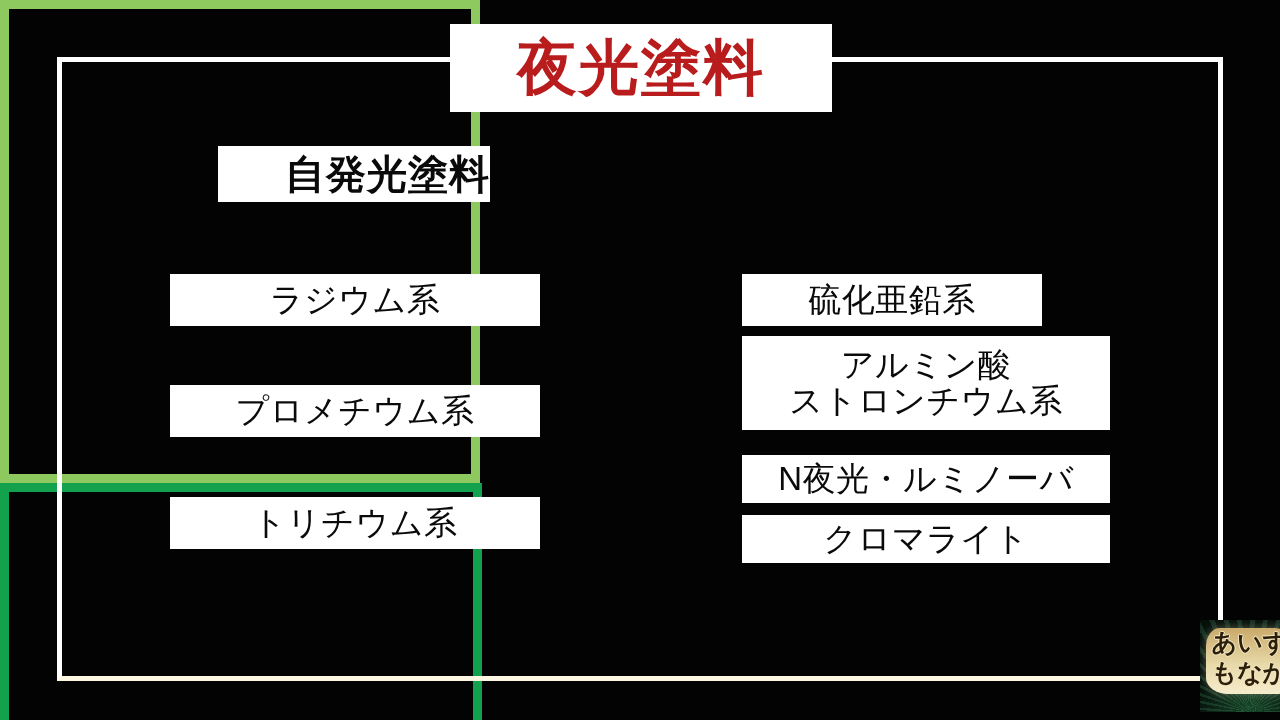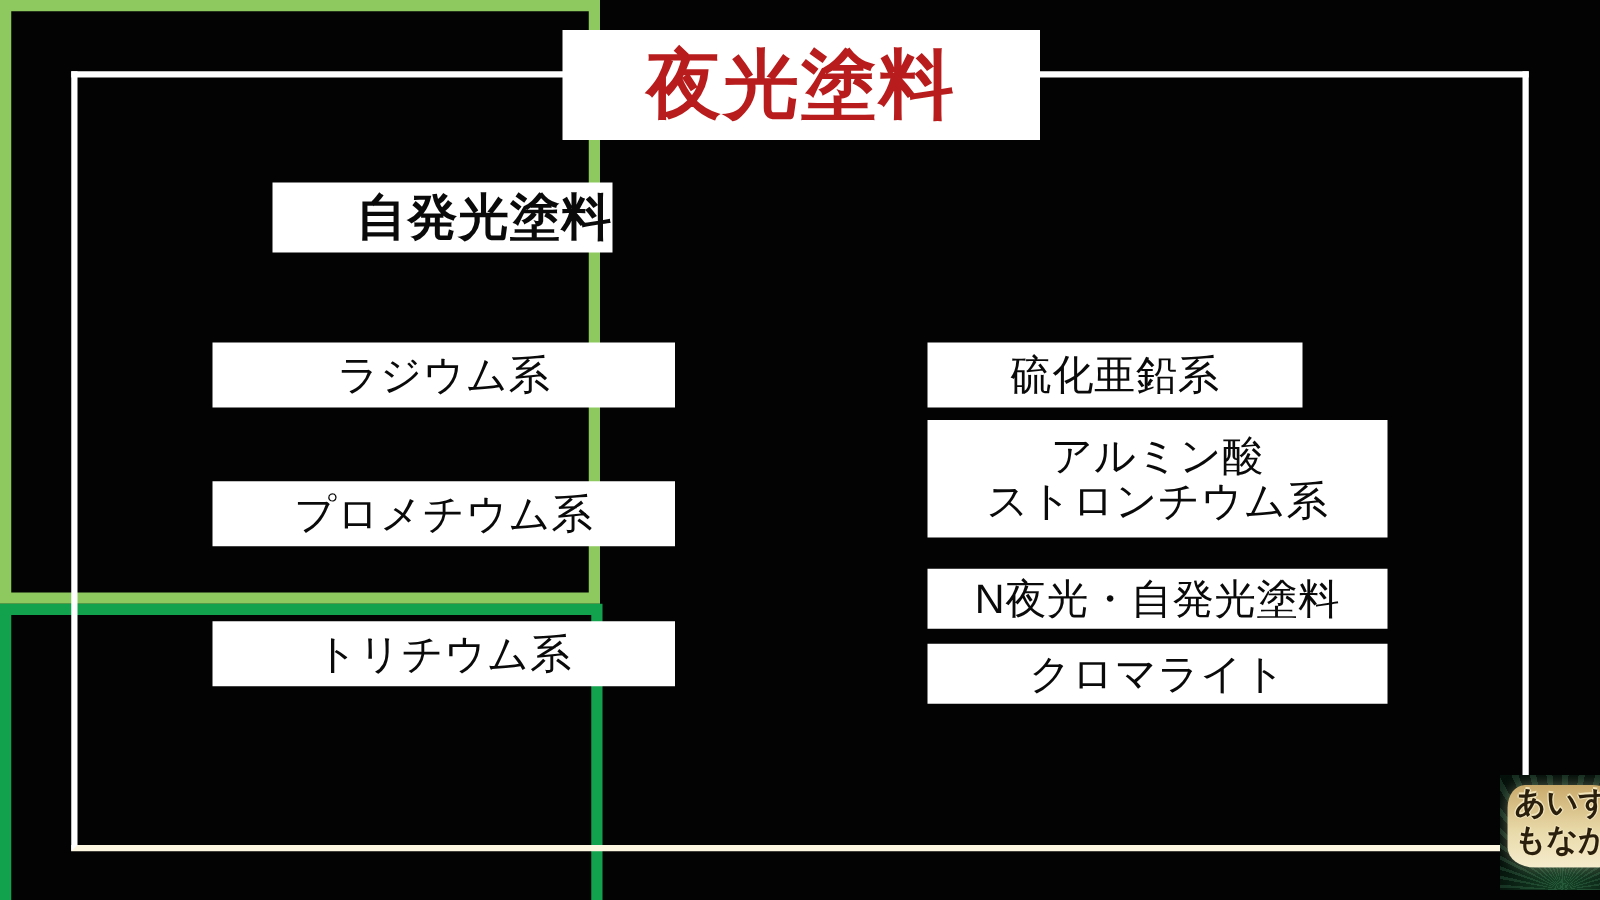--- a/index.html
+++ b/index.html
@@ -199,21 +199,21 @@
   </div>
 
   <div id="item-r0" class="item-plate">
     <span class="txt">硫化亜鉛系</span>
   </div>
   <div id="item-r1" class="item-plate">
     <span class="txt">アルミン酸
 ストロンチウム系</span>
   </div>
   <div id="item-r2" class="item-plate">
-    <span class="txt">N夜光・自発光塗料</span>
+    <span class="txt">N夜光・ルミノーバ</span>
   </div>
   <div id="item-r3" class="item-plate">
     <span class="txt">クロマライト</span>
   </div>
 
   <div id="watermark">
     <div class="rays"></div>
     <div class="blob"></div>
     <div class="wm-lines">
       <div>あいす</div>

